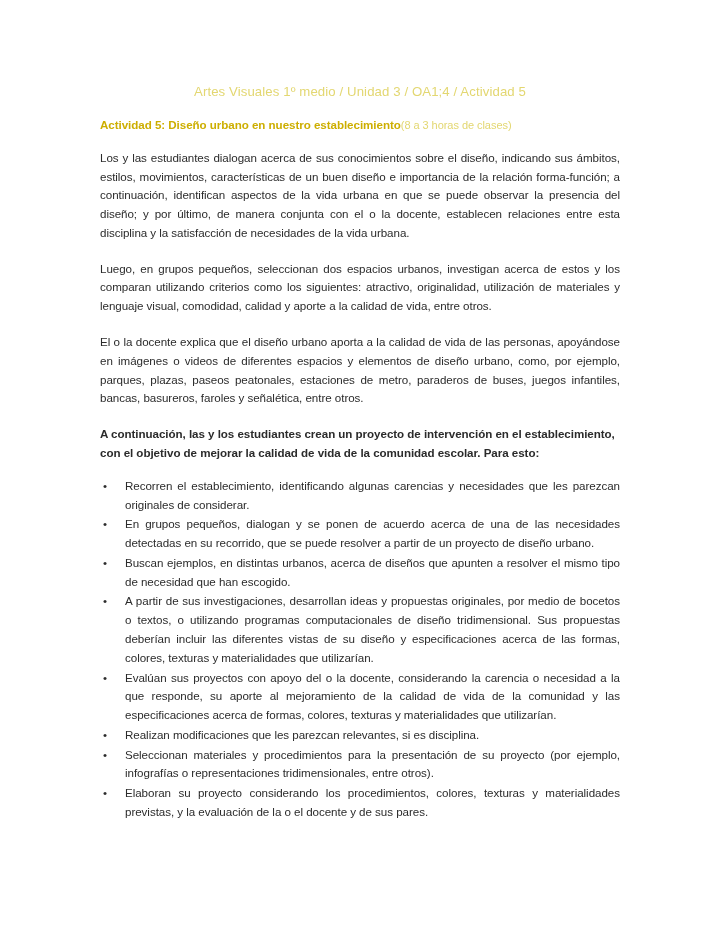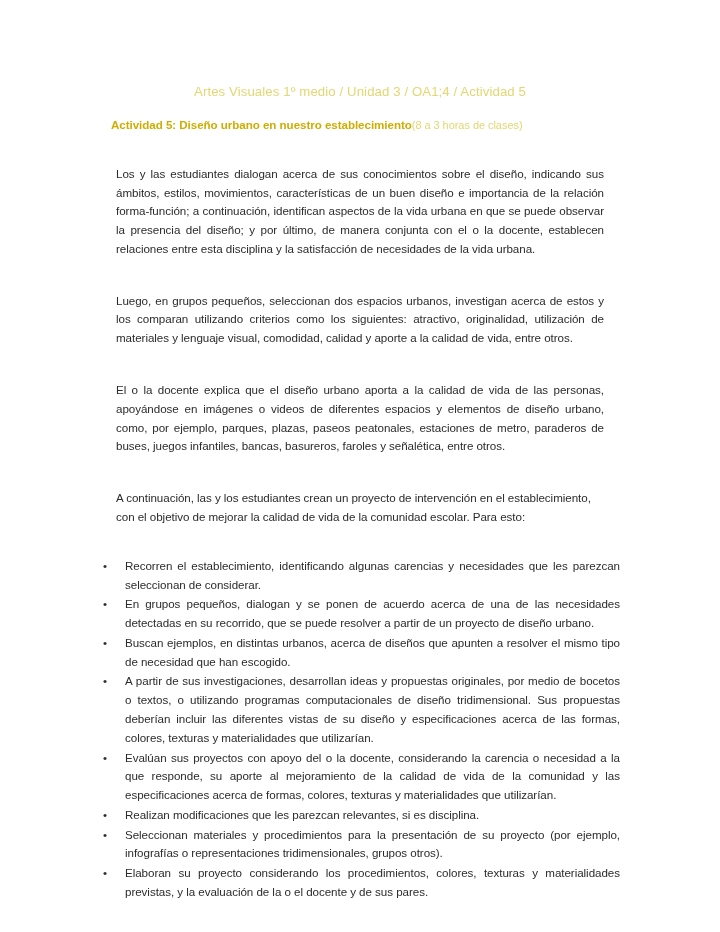--- a/index.html
+++ b/index.html
@@ -42,42 +42,42 @@
     padding-top: 16px;
     font-size: 11.6px;
     line-height: 1.3;
     text-align: left;
     letter-spacing: -0.05px;
   }
 
   .activity-line .activity-strong {
     font-weight: bold;
     color: #cdae00;
-    margin-left: 11px;
   }
 
   .activity-line .activity-hours {
     font-weight: normal;
     color: #e3d771;
     font-size: 11px;
   }
 
   
   .body-p {
-    margin: 16px;
+    margin: 0;
     padding-top: 17px;
     font-size: 11.6px;
     line-height: 1.62;
     color: #2b2b2b;
     text-align: justify;
     letter-spacing: -0.05px;
   }
 
   .body-p.align-left {
     text-align: left;
+    font-weight: bold;
   }
 
   
   .bullet-list {
     margin: 0;
     padding: 14px 0 0 0;
     list-style: none;
   }
 
   .bullet-item {
@@ -120,21 +120,21 @@
 
     <p class="body-p">Luego, en grupos pequeños, seleccionan dos espacios urbanos, investigan acerca de estos y los comparan utilizando criterios como los siguientes: atractivo, originalidad, utilización de materiales y lenguaje visual, comodidad, calidad y aporte a la calidad de vida, entre otros.</p>
 
     <p class="body-p">El o la docente explica que el diseño urbano aporta a la calidad de vida de las personas, apoyándose en imágenes o videos de diferentes espacios y elementos de diseño urbano, como, por ejemplo, parques, plazas, paseos peatonales, estaciones de metro, paraderos de buses, juegos infantiles, bancas, basureros, faroles y señalética, entre otros.</p>
 
     <p class="body-p align-left">A continuación, las y los estudiantes crean un proyecto de intervención en el establecimiento, con el objetivo de mejorar la calidad de vida de la comunidad escolar. Para esto:</p>
 
     <ul class="bullet-list">
       <li class="bullet-item">
         <span class="bullet-marker">•</span>
-        <span class="bullet-text">Recorren el establecimiento, identificando algunas carencias y necesidades que les parezcan seleccionan de considerar.</span>
+        <span class="bullet-text">Recorren el establecimiento, identificando algunas carencias y necesidades que les parezcan originales de considerar.</span>
       </li>
       <li class="bullet-item">
         <span class="bullet-marker">•</span>
         <span class="bullet-text">En grupos pequeños, dialogan y se ponen de acuerdo acerca de una de las necesidades detectadas en su recorrido, que se puede resolver a partir de un proyecto de diseño urbano.</span>
       </li>
       <li class="bullet-item">
         <span class="bullet-marker">•</span>
         <span class="bullet-text">Buscan ejemplos, en distintas urbanos, acerca de diseños que apunten a resolver el mismo tipo de necesidad que han escogido.</span>
       </li>
       <li class="bullet-item">
@@ -144,21 +144,21 @@
       <li class="bullet-item">
         <span class="bullet-marker">•</span>
         <span class="bullet-text">Evalúan sus proyectos con apoyo del o la docente, considerando la carencia o necesidad a la que responde, su aporte al mejoramiento de la calidad de vida de la comunidad y las especificaciones acerca de formas, colores, texturas y materialidades que utilizarían.</span>
       </li>
       <li class="bullet-item">
         <span class="bullet-marker">•</span>
         <span class="bullet-text">Realizan modificaciones que les parezcan relevantes, si es disciplina.</span>
       </li>
       <li class="bullet-item">
         <span class="bullet-marker">•</span>
-        <span class="bullet-text">Seleccionan materiales y procedimientos para la presentación de su proyecto (por ejemplo, infografías o representaciones tridimensionales, grupos otros).</span>
+        <span class="bullet-text">Seleccionan materiales y procedimientos para la presentación de su proyecto (por ejemplo, infografías o representaciones tridimensionales, entre otros).</span>
       </li>
       <li class="bullet-item">
         <span class="bullet-marker">•</span>
         <span class="bullet-text">Elaboran su proyecto considerando los procedimientos, colores, texturas y materialidades previstas, y la evaluación de la o el docente y de sus pares.</span>
       </li>
     </ul>
 
   </div>
 </div>
 

